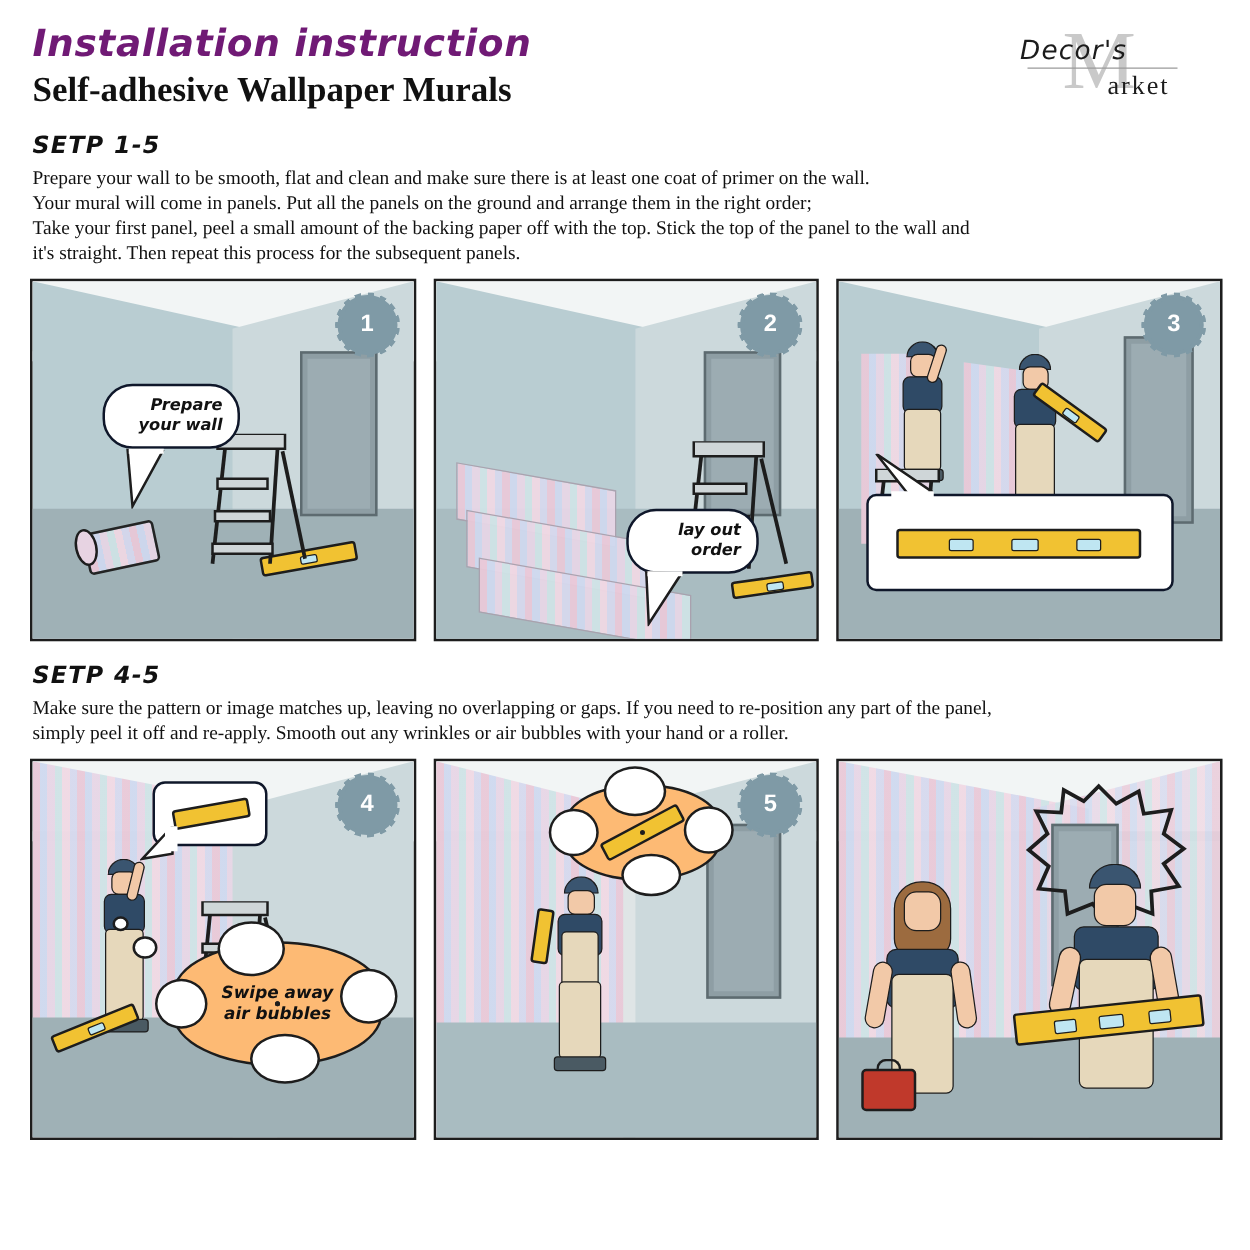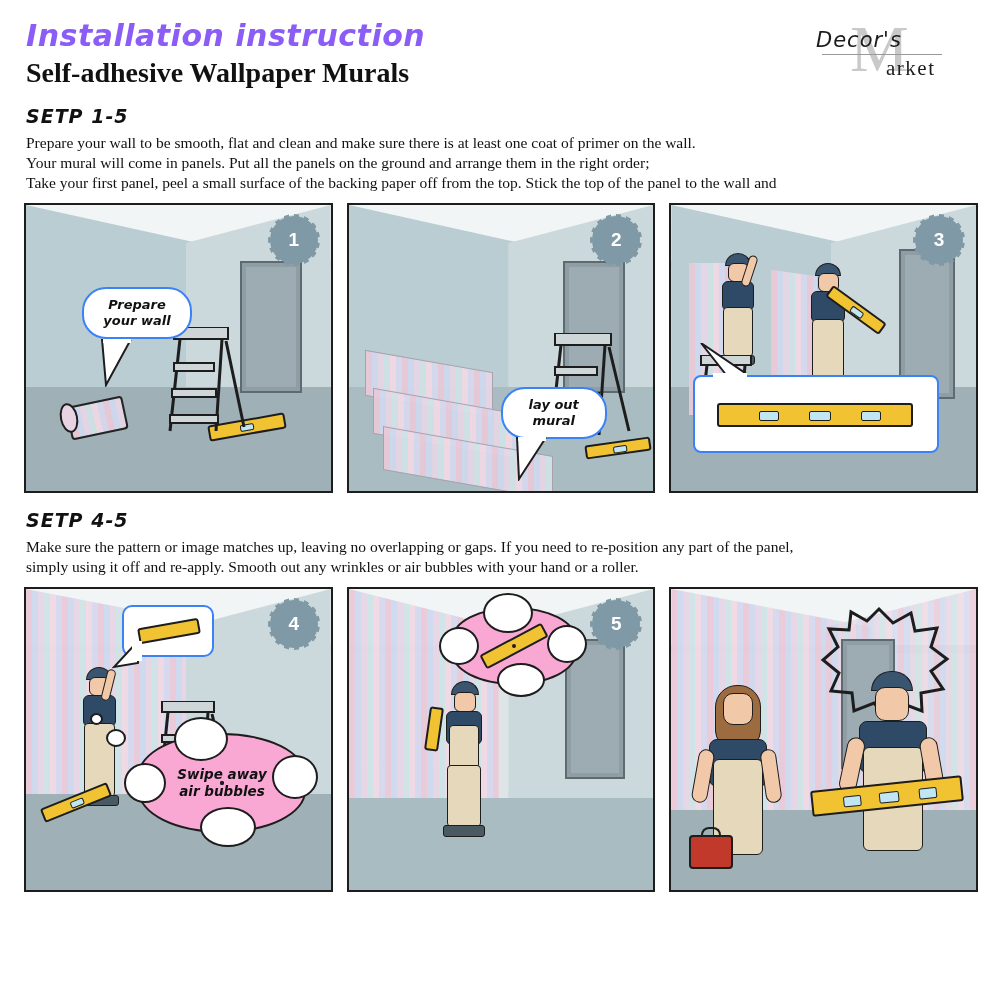--- a/index.html
+++ b/index.html
@@ -12,21 +12,21 @@
     overflow:hidden;
     position:relative;
   }
 
   
   .header { position:relative; padding:18px 26px 0 26px; }
   .title-main {
     font-family:"DejaVu Sans", sans-serif;
     font-style:italic; font-weight:bold;
     font-size:30px; letter-spacing:0.5px;
-    color:#8b5cf6; margin:0 0 4px 0;
+    color:#701a75; margin:0 0 4px 0;
   }
   .title-sub {
     font-family:"Liberation Serif", serif;
     font-weight:bold; font-size:28px; margin:0;
     color:#111;
   }
   .brand {
     position:absolute; right:18px; top:10px;
     width:190px; height:76px;
   }
@@ -127,29 +127,29 @@
   }
   .badge:before{
     content:""; position:absolute; inset:-5px; border-radius:50%;
     background:
       repeating-conic-gradient(#7f9aa6 0deg 12deg, transparent 12deg 24deg);
     z-index:-1;
   }
 
   
   .bubble {
-    position:absolute; background:#fff; border:2px solid #3b82f6;
+    position:absolute; background:#fff; border:2px solid #0f172a;
     border-radius:24px; padding:8px 12px;
     font-family:"DejaVu Sans", sans-serif;
     font-style:italic; font-weight:bold;
-    font-size:13px; line-height:16px; text-align:center;
+    font-size:13px; line-height:16px; text-align:right;
     color:#111; z-index:8;
   }
   .cloud {
-    position:absolute; background:#f9a8d4; border:2px solid #1d1d1d;
+    position:absolute; background:#fdba74; border:2px solid #1d1d1d;
     border-radius:50%/42%;
     font-family:"DejaVu Sans", sans-serif;
     font-style:italic; font-weight:bold;
     font-size:13.5px; line-height:17px; text-align:center;
     display:flex; align-items:center; justify-content:center;
     color:#111; z-index:8; padding:6px 10px;
   }
   .cloud:before, .cloud:after{
     content:""; position:absolute; background:#fff; border:2px solid #1d1d1d;
     border-radius:50%;
@@ -205,21 +205,22 @@
     <div class="brand-rule"></div>
     <div class="brand-decor">Decor's</div>
     <div class="brand-arket">arket</div>
   </div>
 </div>
 
 <div class="sec-head">SETP 1-5</div>
 <div class="sec-body">
   <p>Prepare your wall to be smooth, flat and clean and make sure there is at least one coat of primer on the wall.</p>
   <p>Your mural will come in panels. Put all the panels on the ground and arrange them in the right order;</p>
-  <p>Take your first panel, peel a small surface of the backing paper off from the top. Stick the top of the panel to the wall and</p>
+  <p>Take your first panel, peel a small amount of the backing paper off with the top. Stick the top of the panel to the wall and</p>
+  <p>it's straight. Then repeat this process for the subsequent panels.</p>
 </div>
 
 <div class="row row1">
 
   <div class="panel">
     <div class="ceiling"></div>
     <div class="wall-left"></div>
     <div class="wall-right"></div>
     <div class="floor"></div>
     <div class="door" style="left:214px; top:56px; width:62px; height:132px;">
@@ -279,21 +280,21 @@
       <rect x="8" y="60" width="46" height="8" fill="#cfd6d8" stroke="#1d1d1d" stroke-width="2"></rect>
       <rect x="6" y="86" width="50" height="8" fill="#cfd6d8" stroke="#1d1d1d" stroke-width="2"></rect>
     </svg>
 
     <div class="level" style="left:236px; top:236px; width:66px; height:14px; transform:rotate(-8deg);">
       <div class="win" style="left:26px;"></div>
     </div>
 
     <div class="bubble" style="left:152px; top:182px; width:106px;">
       <div>lay out</div>
-      <div>mural</div>
+      <div>order</div>
       <svg width="42" height="44" style="position:absolute;left:8px;top:48px;">
         <polygon points="6,0 34,2 8,42" fill="#fff" stroke="#1d1d1d" stroke-width="2"></polygon>
         <rect x="7" y="-4" width="28" height="8" fill="#fff"></rect>
       </svg>
     </div>
   </div>
 
   <div class="panel">
     <div class="ceiling"></div>
     <div class="wall-left"></div>
@@ -346,21 +347,21 @@
         <polygon points="38,38 8,0 52,30" fill="#fff" stroke="#1d1d1d" stroke-width="2"></polygon>
         <rect x="20" y="30" width="34" height="12" fill="#fff"></rect>
       </svg>
     </div>
   </div>
 </div>
 
 <div class="sec-head">SETP 4-5</div>
 <div class="sec-body">
   <p> Make sure the pattern or image matches up, leaving no overlapping or gaps. If you need to re-position any part of the panel,</p>
-  <p>simply using it off and re-apply. Smooth out any wrinkles or air bubbles with your hand or a roller.</p>
+  <p>simply peel it off and re-apply. Smooth out any wrinkles or air bubbles with your hand or a roller.</p>
 </div>
 
 <div class="row row2">
 
   <div class="panel">
     <div class="ceiling"></div>
     <div class="wall-left mural" style="position:absolute;left:0;top:0;width:196px;height:100%;clip-path:polygon(0 0,100% 38px,100% 100%,0 100%);"></div>
     <div class="wall-right"></div>
     <div class="floor" style="height:96px;"></div>
 

